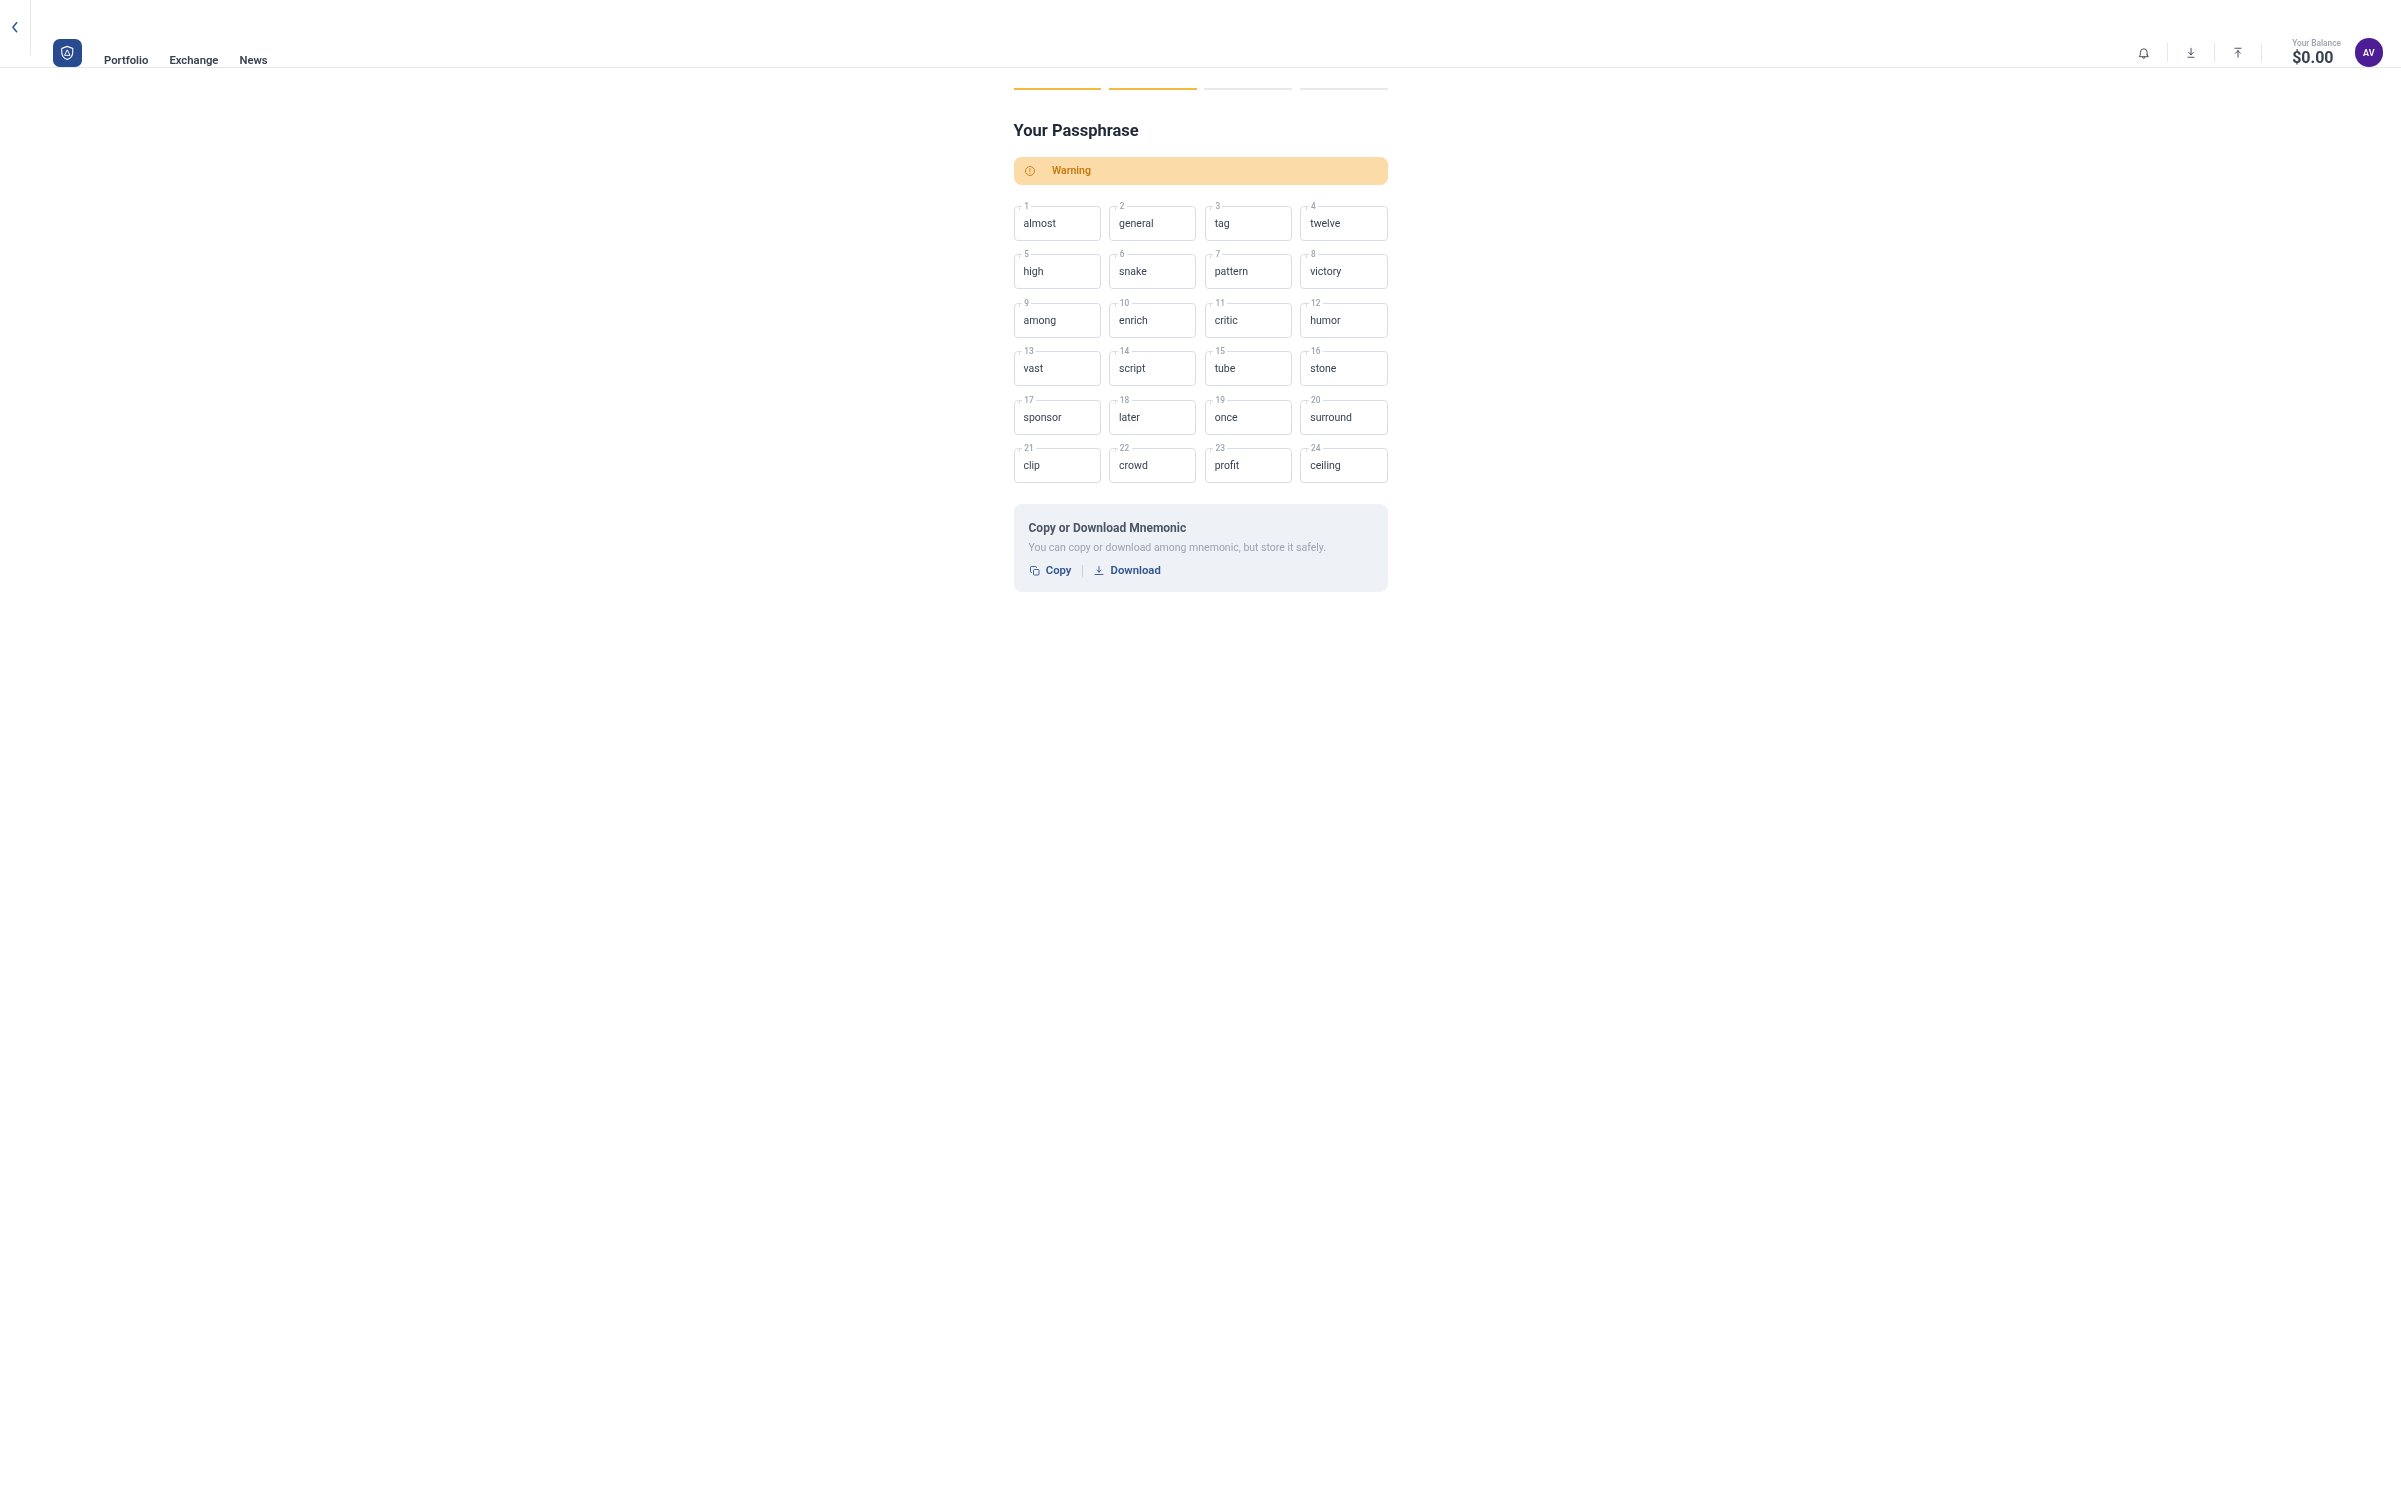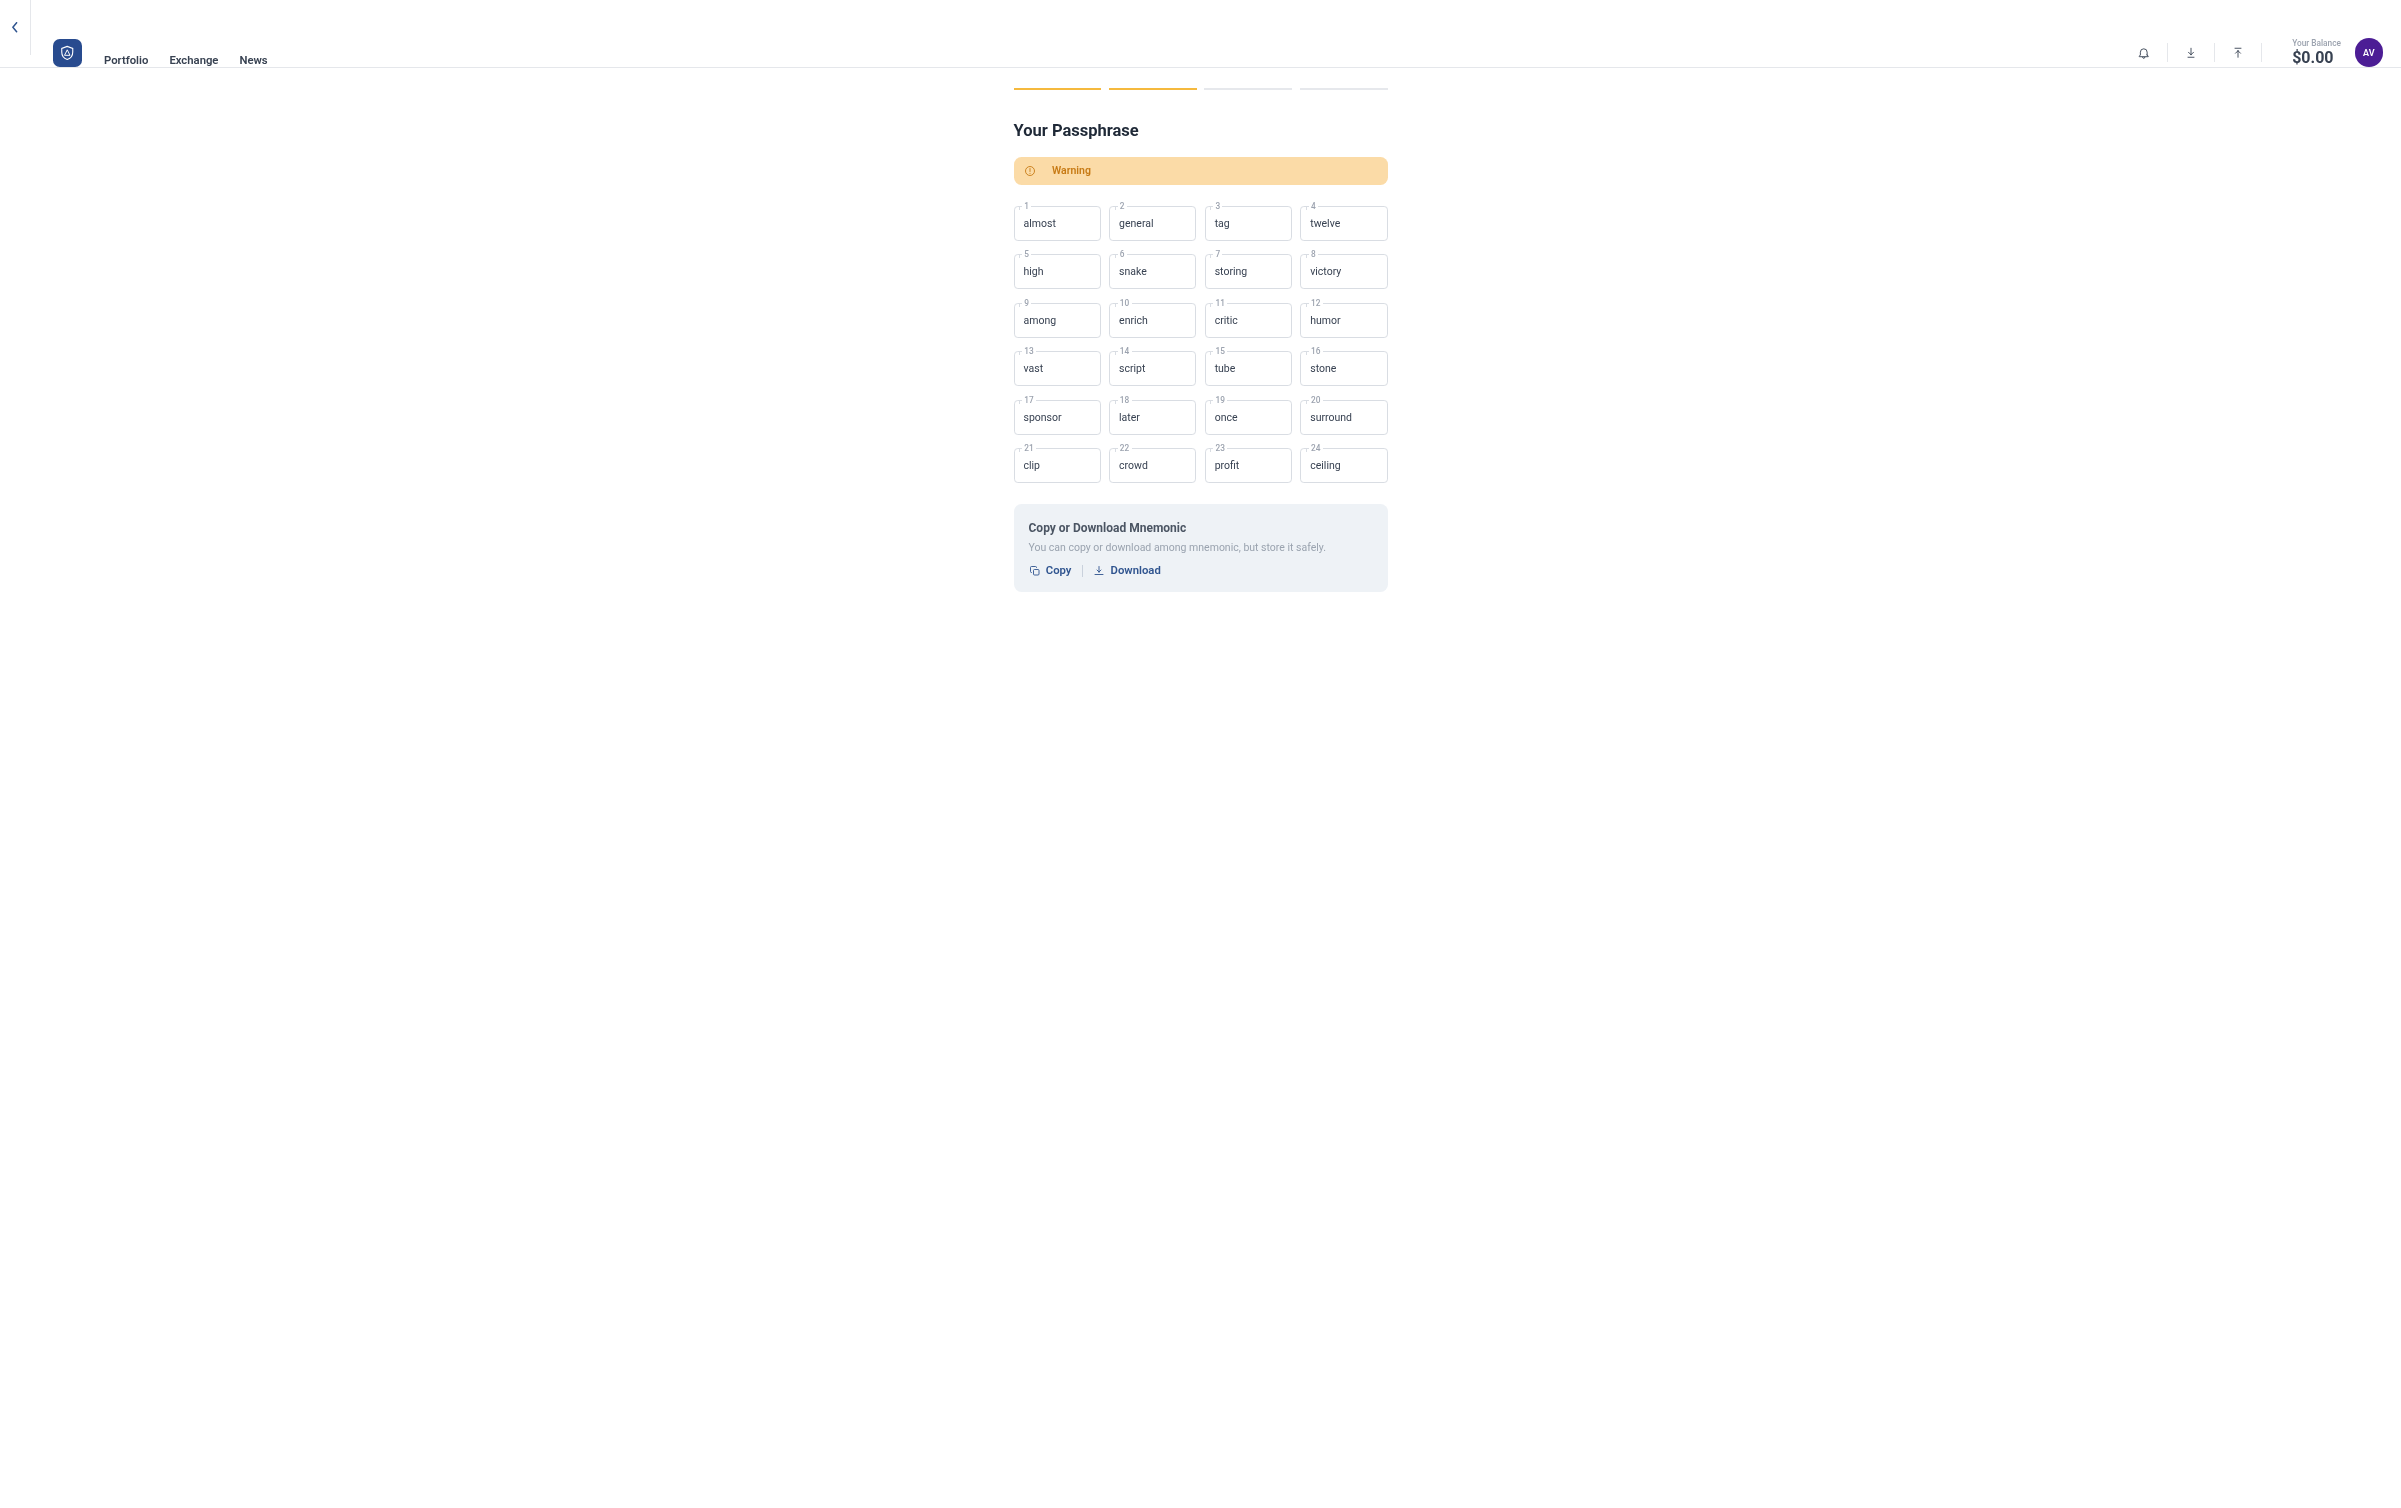--- a/index.html
+++ b/index.html
@@ -301,21 +301,21 @@
         <span>high</span>
       </div>
       <div class="word-cell">
         <div class="word-tick-left"></div>
         <div class="word-index">6</div>
         <span>snake</span>
       </div>
       <div class="word-cell">
         <div class="word-tick-left"></div>
         <div class="word-index">7</div>
-        <span>storing</span>
+        <span>pattern</span>
       </div>
       <div class="word-cell">
         <div class="word-tick-left"></div>
         <div class="word-index">8</div>
         <span>victory</span>
       </div>
       <div class="word-cell">
         <div class="word-tick-left"></div>
         <div class="word-index">9</div>
         <span>among</span>

